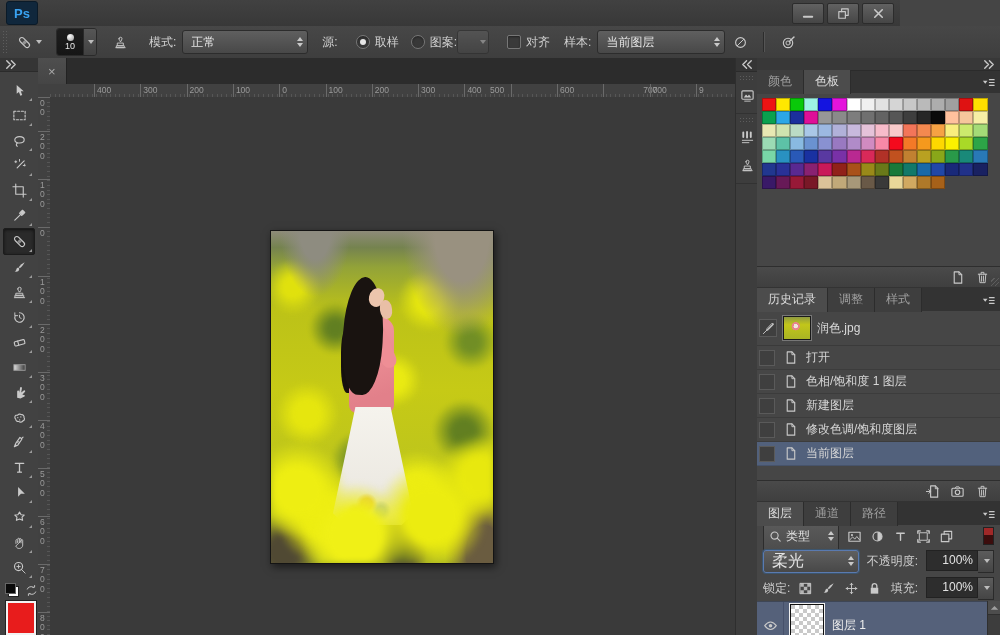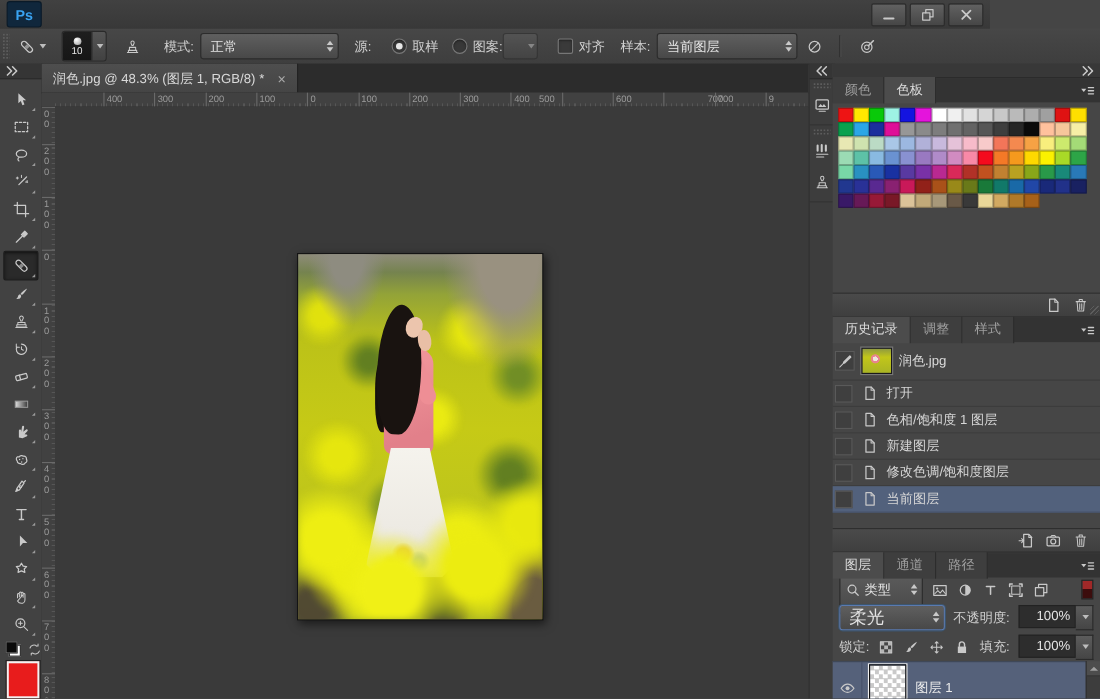--- a/index.html
+++ b/index.html
@@ -396,21 +396,20 @@
         </div>
       <div id="swaparrow"><span><svg width="15" height="15" viewBox="0 0 16 16" fill="none" stroke="#c9c9c9" stroke-width="1.2" stroke-linecap="round" stroke-linejoin="round">
               <path d="M3.5 6.5a4 4 0 0 1 6.5-1.8M12.5 9.5a4 4 0 0 1-6.5 1.8M9.5 4.5h1.8V2.7M6.5 11.5H4.7v1.8" stroke-width="1"></path>
             </svg></span></div>
       <div id="fgswatch"></div>
     </div>
   </div>
 
   <div id="tabbar">
     <div id="doctab">
-      <span>润色.jpg @ 48.3% (图层 1, RGB/8) *</span>
       <span class="tabclose">×</span>
     </div>
   </div>
 
   <div id="ruler-corner"></div>
   <div id="ruler-top">
       <div class="rtick" style="left: 44px;"></div>
       <div class="rlab" style="left: 47px;">400</div>
       <div class="rtick" style="left: 90.3px;"></div>
       <div class="rlab" style="left: 93.3px;">300</div>

